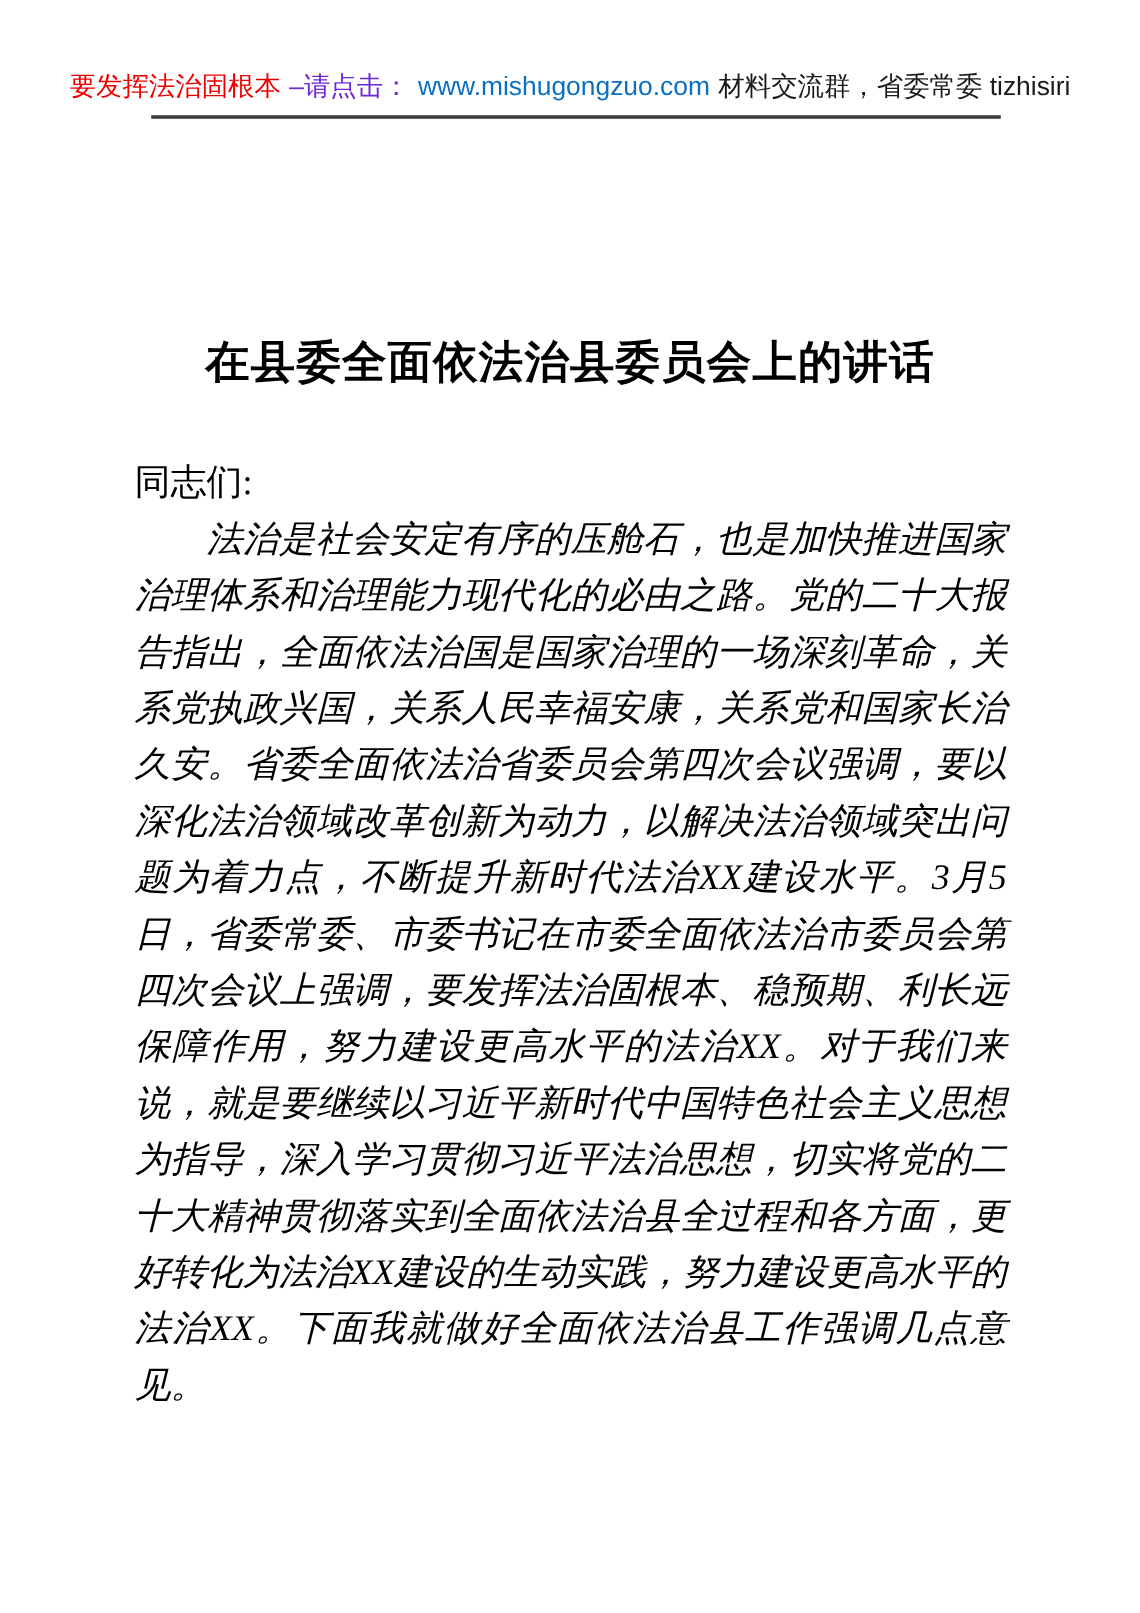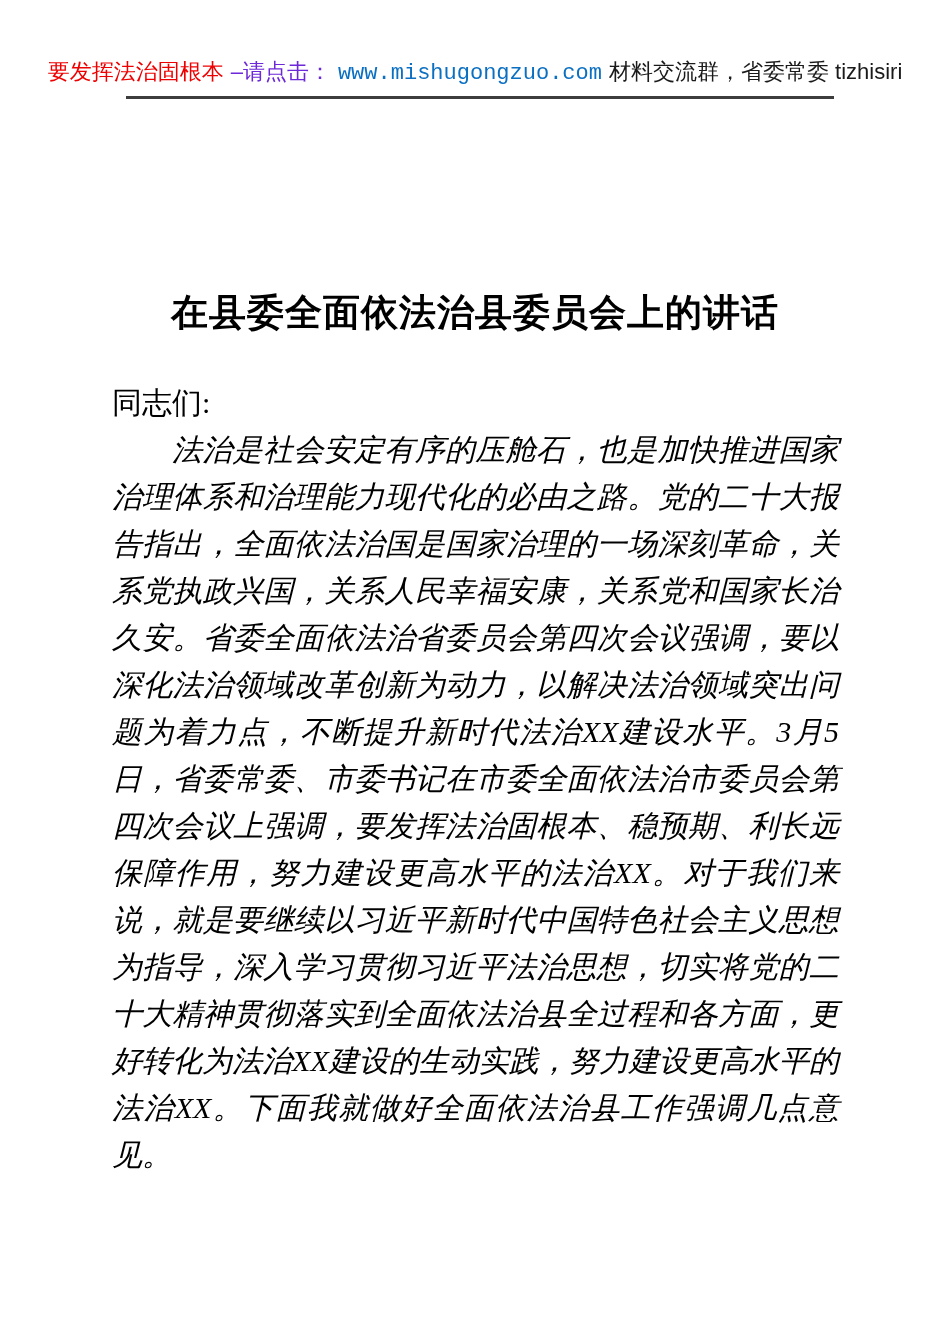--- a/index.html
+++ b/index.html
@@ -33,36 +33,35 @@
     margin-right: 7px;
   }
   .header .click {
     color: #6d28d9;
   }
   .header .link {
     color: #0b6fc2;
     text-decoration: none;
     margin: 0 7px;
     cursor: pointer;
-    font-family: Liberation Mono, monospace;
   }
   .header .suffix {
     color: #1a1a1a;
   }
   .header-rule {
     position: absolute;
     top: 96px;
     left: 126px;
     width: 708px;
     height: 3px;
     background: #3d3d3d;
   }
   .doc-title {
     position: absolute;
-    top: 291px;
+    top: 281px;
     left: 0;
     width: 950px;
     margin: 0;
     text-align: center;
     font-size: 37px;
     line-height: 44px;
     font-weight: bold;
     letter-spacing: 1px;
     color: #000000;
   }

